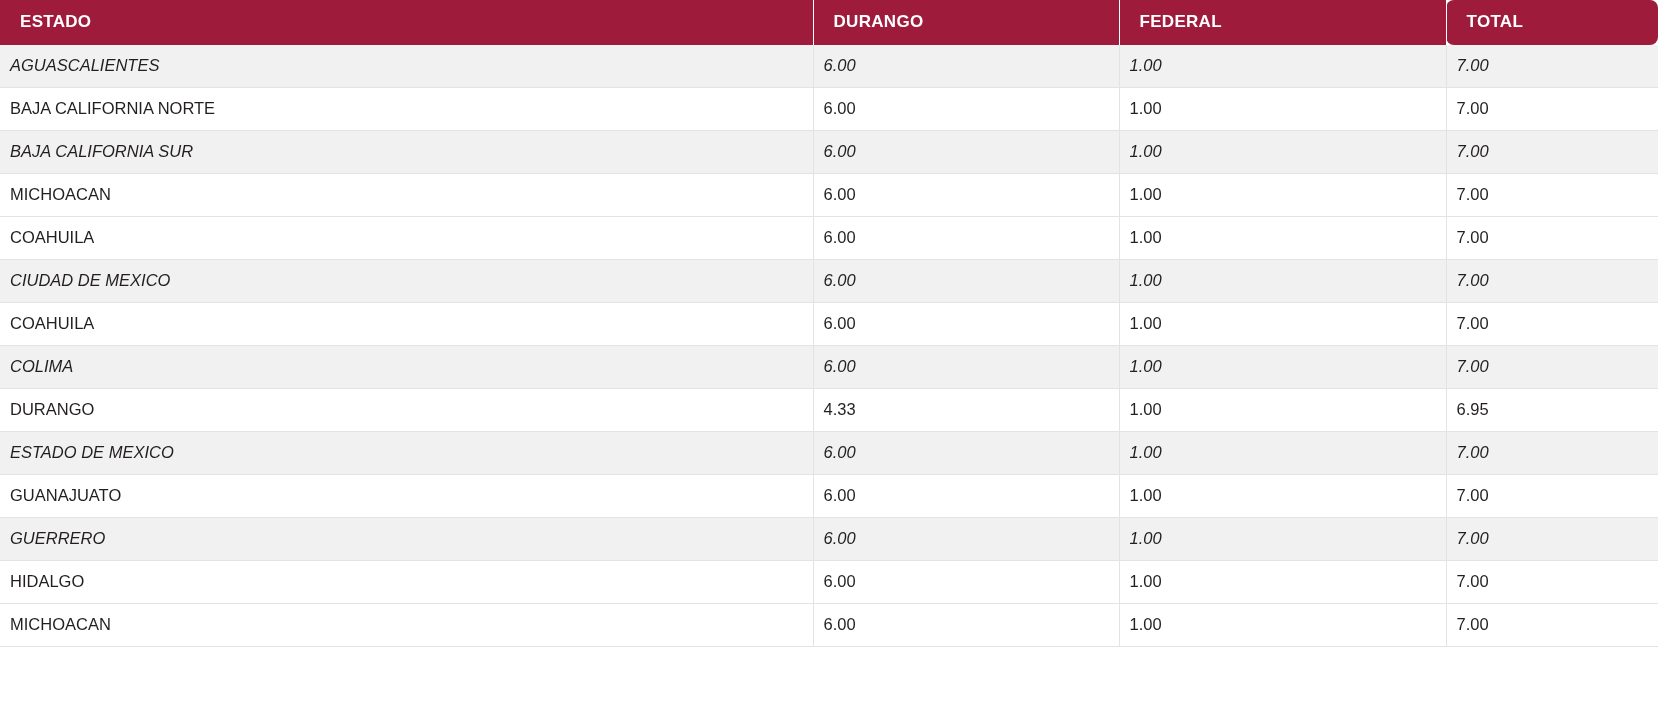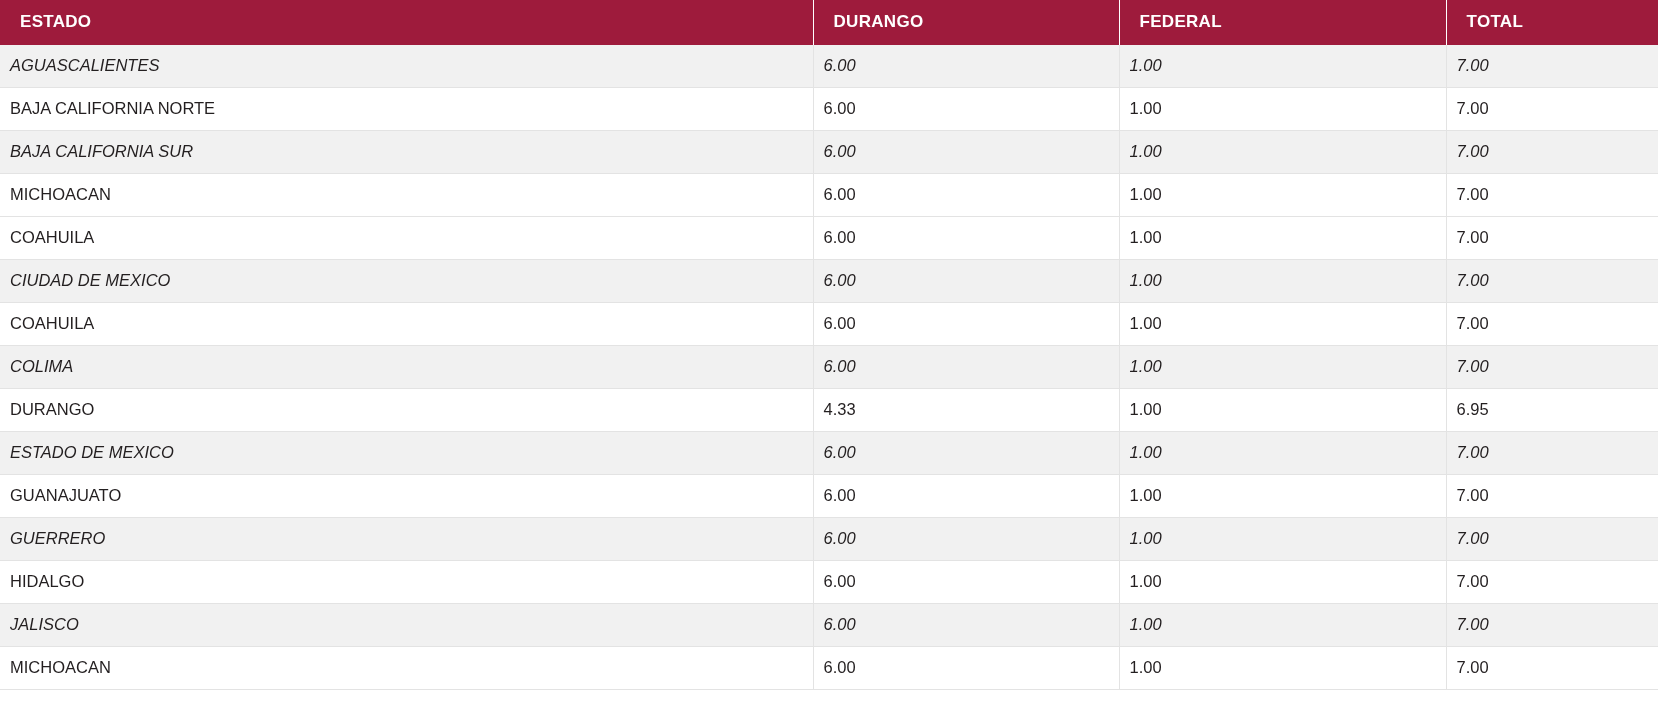--- a/index.html
+++ b/index.html
@@ -32,21 +32,21 @@
     color: #ffffff;
     font-size: 17px;
     font-weight: bold;
     letter-spacing: 0.3px;
     text-align: left;
     padding: 12px 10px 13px 20px;
     height: 18px;
     vertical-align: middle;
     border-right: 1px solid #ffffff;
   }
-  thead th:last-child { border-right: none; }
+  thead th:last-child { border-right: none; border-radius: 8px; }
 
   tbody td {
     font-size: 16.5px;
     font-weight: normal;
     color: #231f20;
     text-align: left;
     padding: 11px 10px 12px 10px;
     height: 18px;
     vertical-align: middle;
     border-bottom: 1px solid #e3e3e3;
@@ -150,26 +150,20 @@
           <td>6.00</td>
           <td>1.00</td>
           <td>7.00</td>
         </tr>
         <tr class="even">
           <td>HIDALGO</td>
           <td>6.00</td>
           <td>1.00</td>
           <td>7.00</td>
         </tr>
-        <tr class="odd">
-          <td>JALISCO</td>
-          <td>6.00</td>
-          <td>1.00</td>
-          <td>7.00</td>
-        </tr>
         <tr class="even">
           <td>MICHOACAN</td>
           <td>6.00</td>
           <td>1.00</td>
           <td>7.00</td>
         </tr>
       </tbody>
   </table>
 </div>
 

